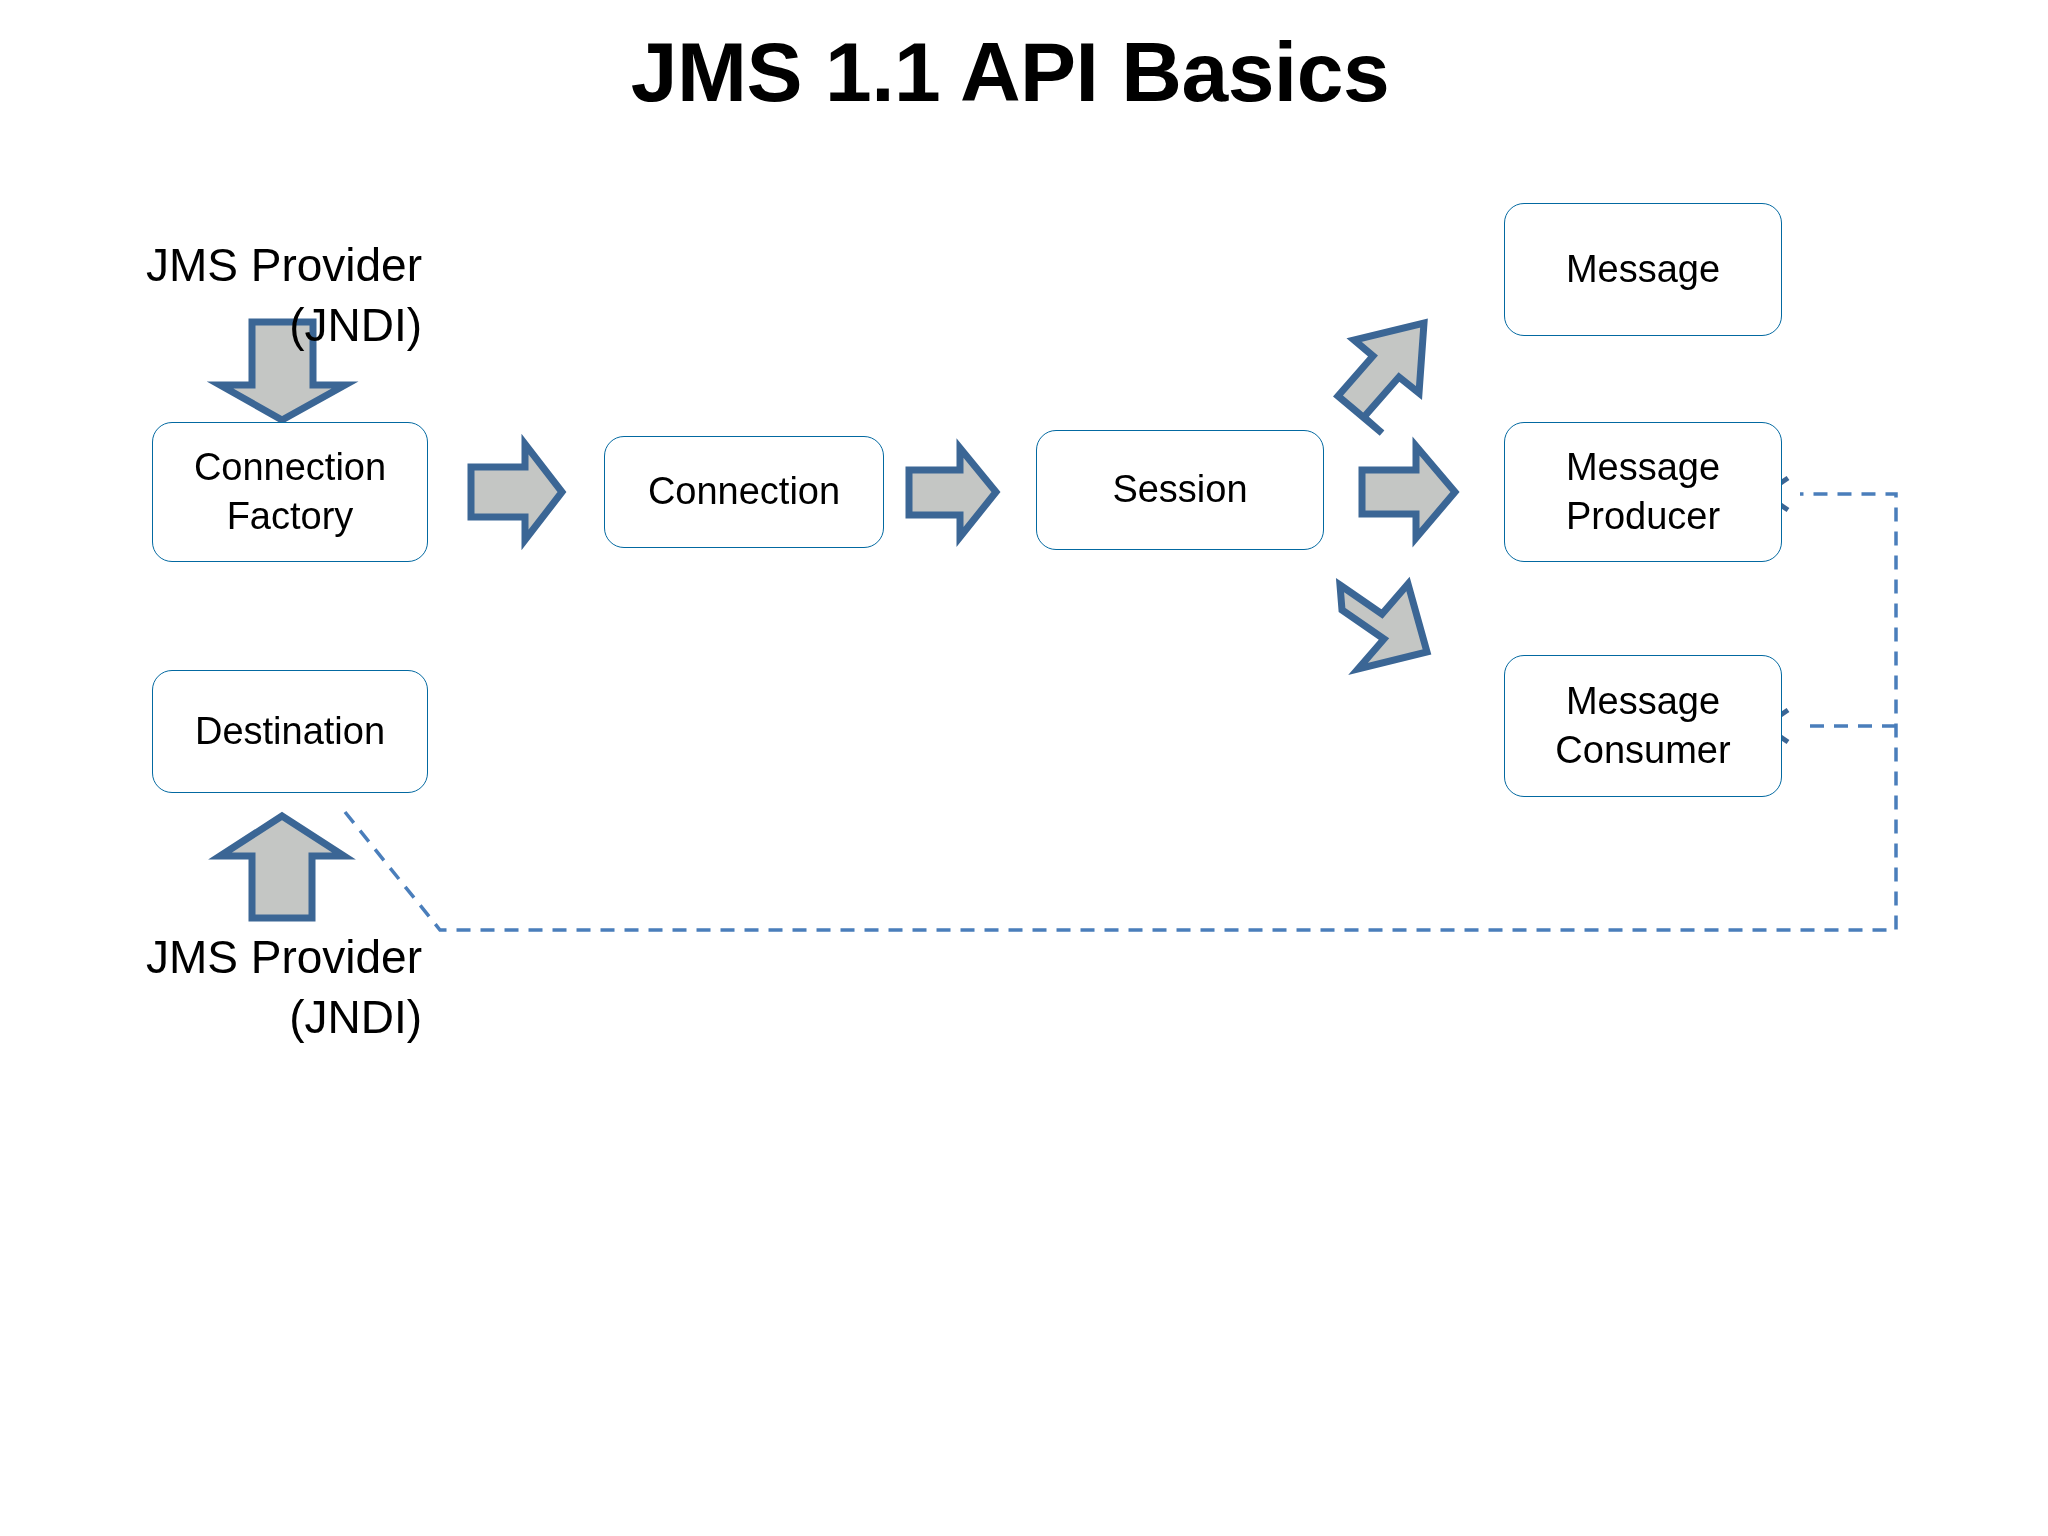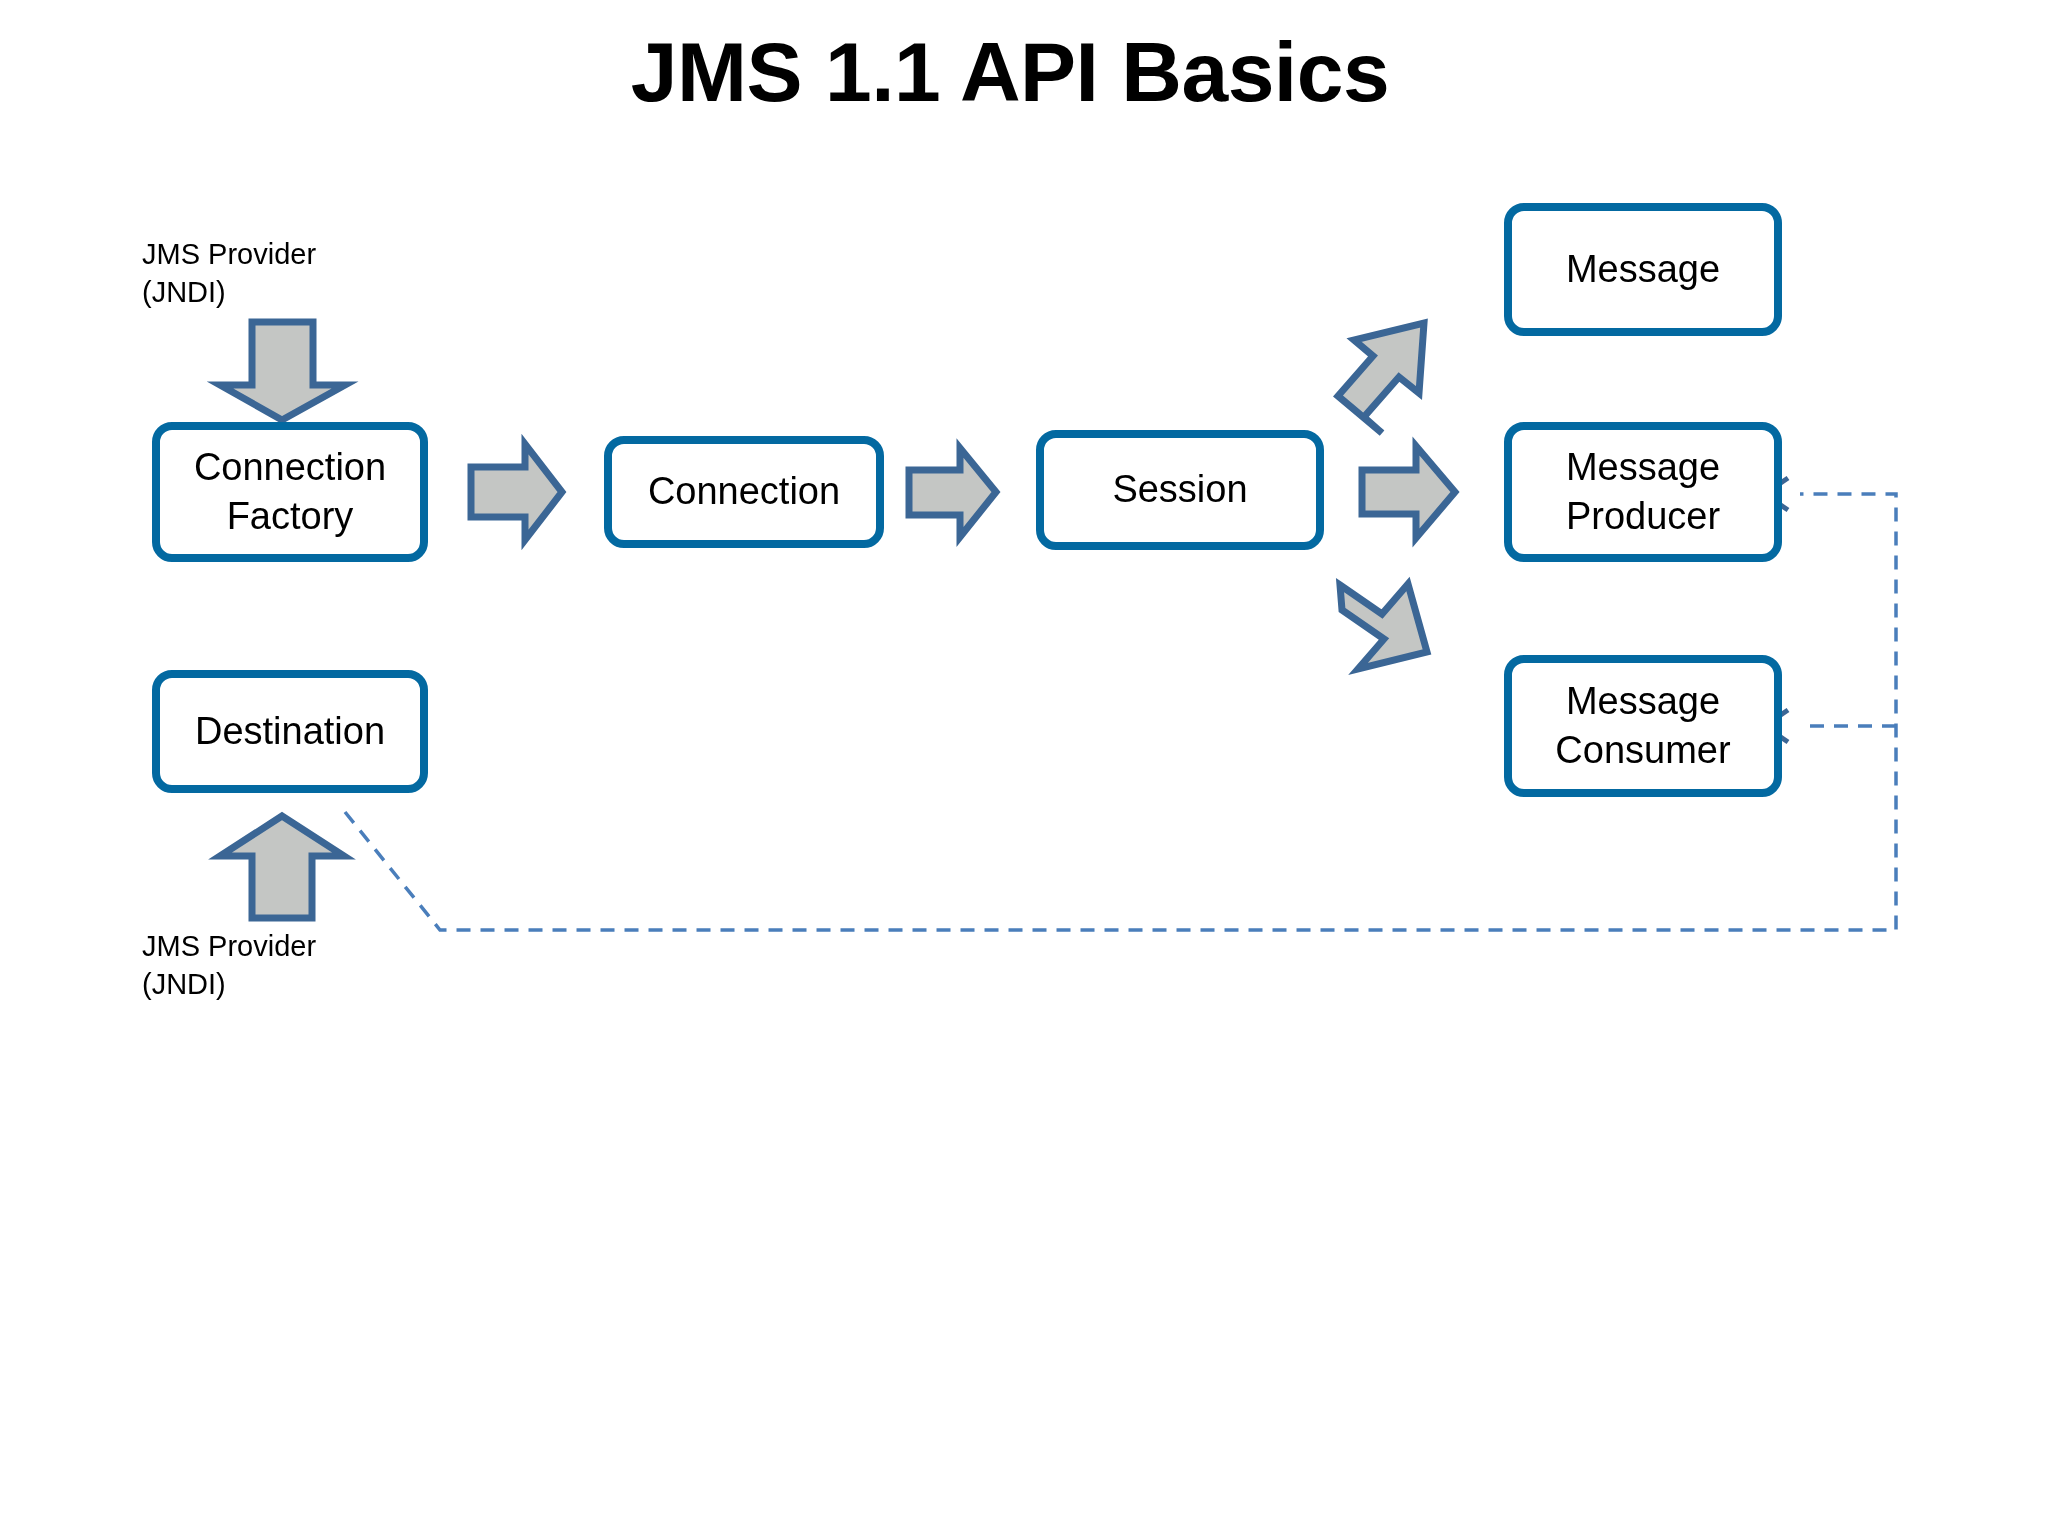--- a/index.html
+++ b/index.html
@@ -33,36 +33,36 @@
     letter-spacing: -0.5px;
     line-height: 1.05;
     color: #000000;
     white-space: pre;
   }
   
   .node {
     position: absolute;
     box-sizing: border-box;
     background: #ffffff;
-    border: 8px solid #0369a1;
+    border: 1px solid #0369a1;
     border-radius: 20px;
     display: flex;
     align-items: center;
     justify-content: center;
     text-align: center;
     font-size: 38px;
     line-height: 1.30;
     color: #000000;
     white-space: pre-line;
   }
   
   .plabel {
     position: absolute;
-    text-align: left;
-    font-size: 29px;
+    text-align: right;
+    font-size: 46px;
     line-height: 1.30;
     color: #000000;
     white-space: pre-line;
   }
   
   #vector {
     position: absolute;
     left: 0; top: 0;
     width: 2048px;
     height: 1536px;

